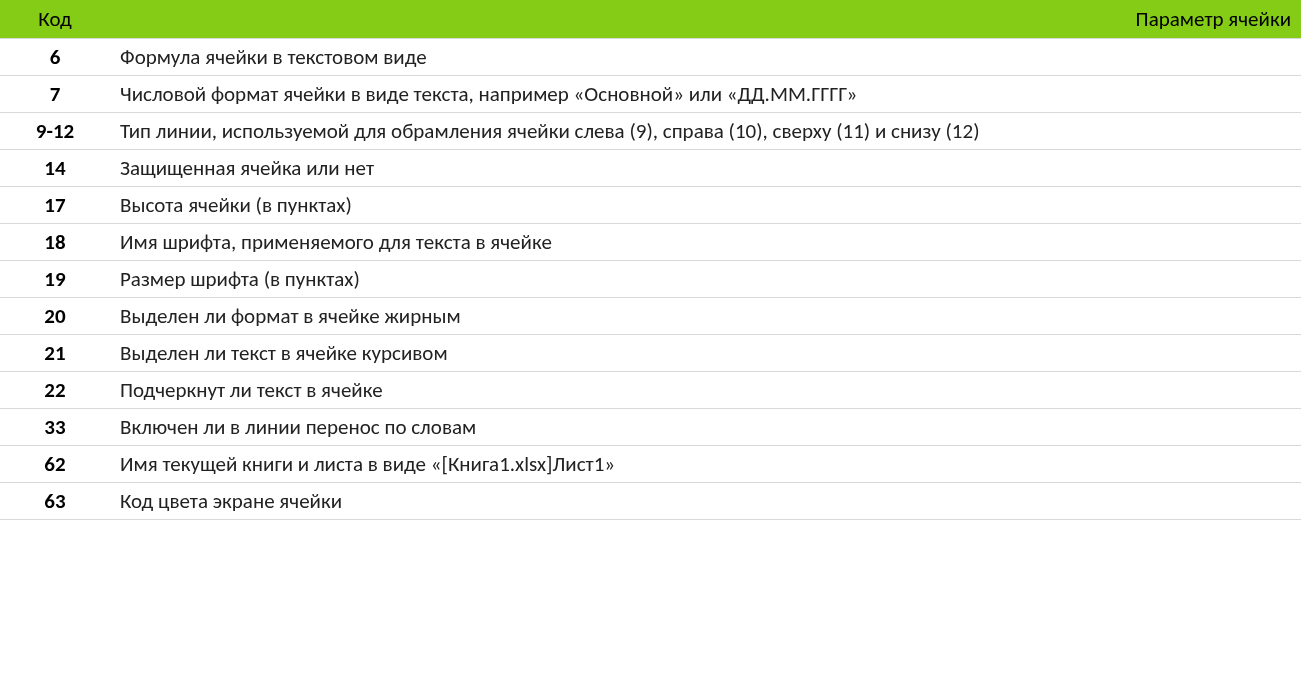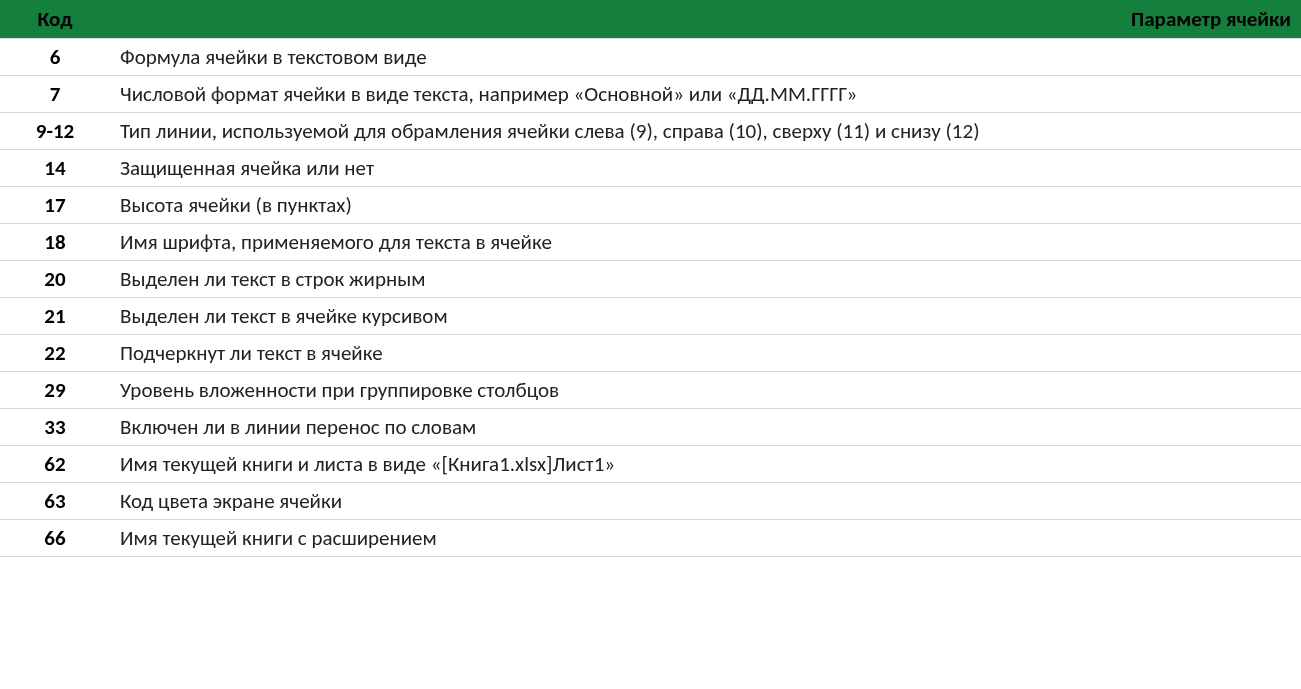--- a/index.html
+++ b/index.html
@@ -11,22 +11,22 @@
     color: #222;
   }
   .table {
     width: 1301px;
     border-collapse: collapse;
     table-layout: fixed;
   }
   .col-code  { width: 110px; }
   .col-param { width: auto; }
   thead th {
-    background: #15803d;
-    font-weight: 700;
+    background: #84cc16;
+    font-weight: 400;
     color: #000;
     text-align: center;
     padding: 6px 10px 6px 10px;
     border-bottom: 1px solid #d9d9d9;
   }
   thead th.param-header {
     text-align: right;
   }
   tbody td {
     border-bottom: 1px solid #d9d9d9;
@@ -78,45 +78,41 @@
       </tr>
       <tr>
         <td class="code-cell">17</td>
         <td class="param-cell">Высота ячейки (в пунктах)</td>
       </tr>
       <tr>
         <td class="code-cell">18</td>
         <td class="param-cell">Имя шрифта, применяемого для текста в ячейке</td>
       </tr>
       <tr>
+        <td class="code-cell">19</td>
+        <td class="param-cell">Размер шрифта (в пунктах)</td>
+      </tr>
+      <tr>
         <td class="code-cell">20</td>
-        <td class="param-cell">Выделен ли текст в строк жирным</td>
+        <td class="param-cell">Выделен ли формат в ячейке жирным</td>
       </tr>
       <tr>
         <td class="code-cell">21</td>
         <td class="param-cell">Выделен ли текст в ячейке курсивом</td>
       </tr>
       <tr>
         <td class="code-cell">22</td>
         <td class="param-cell">Подчеркнут ли текст в ячейке</td>
-      </tr>
-      <tr>
-        <td class="code-cell">29</td>
-        <td class="param-cell">Уровень вложенности при группировке столбцов</td>
       </tr>
       <tr>
         <td class="code-cell">33</td>
         <td class="param-cell">Включен ли в линии перенос по словам</td>
       </tr>
       <tr>
         <td class="code-cell">62</td>
         <td class="param-cell">Имя текущей книги и листа в виде «[Книга1.xlsx]Лист1»</td>
       </tr>
       <tr>
         <td class="code-cell">63</td>
         <td class="param-cell">Код цвета экране ячейки</td>
       </tr>
-      <tr>
-        <td class="code-cell">66</td>
-        <td class="param-cell">Имя текущей книги с расширением</td>
-      </tr>
     </tbody>
 </table>
 
 </body></html>

